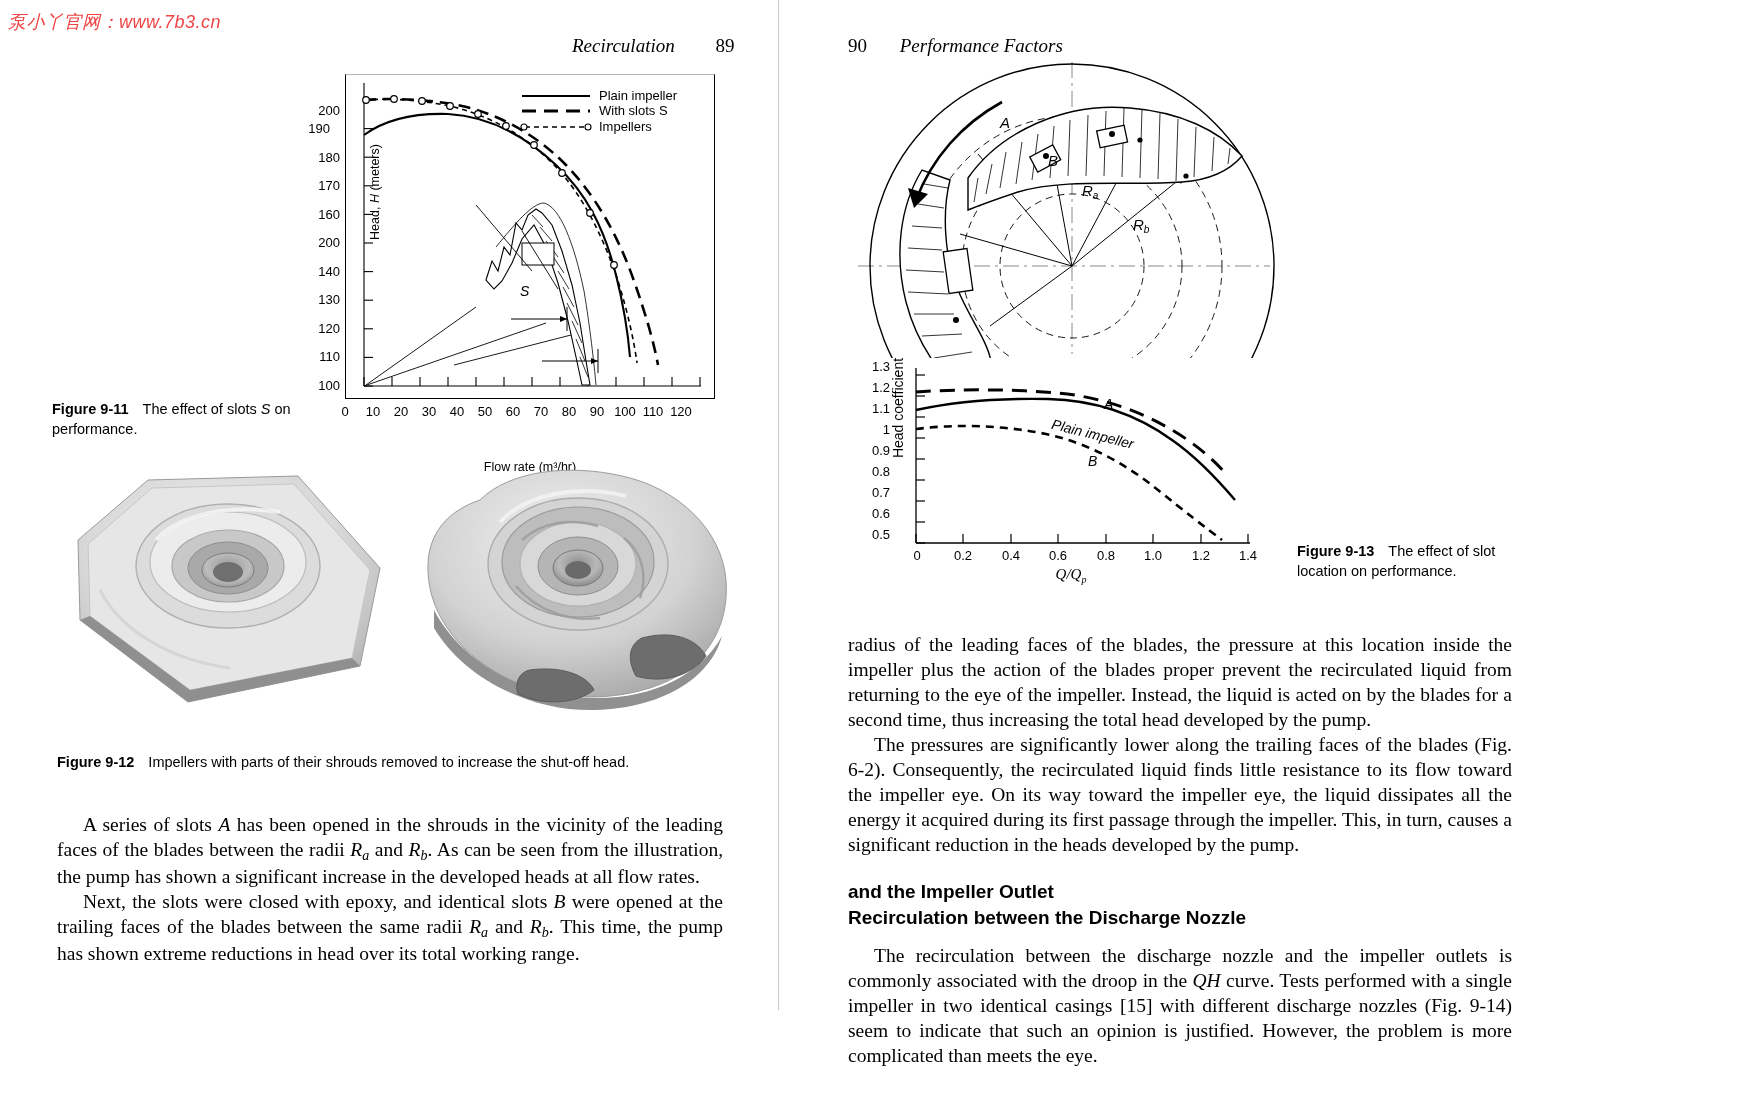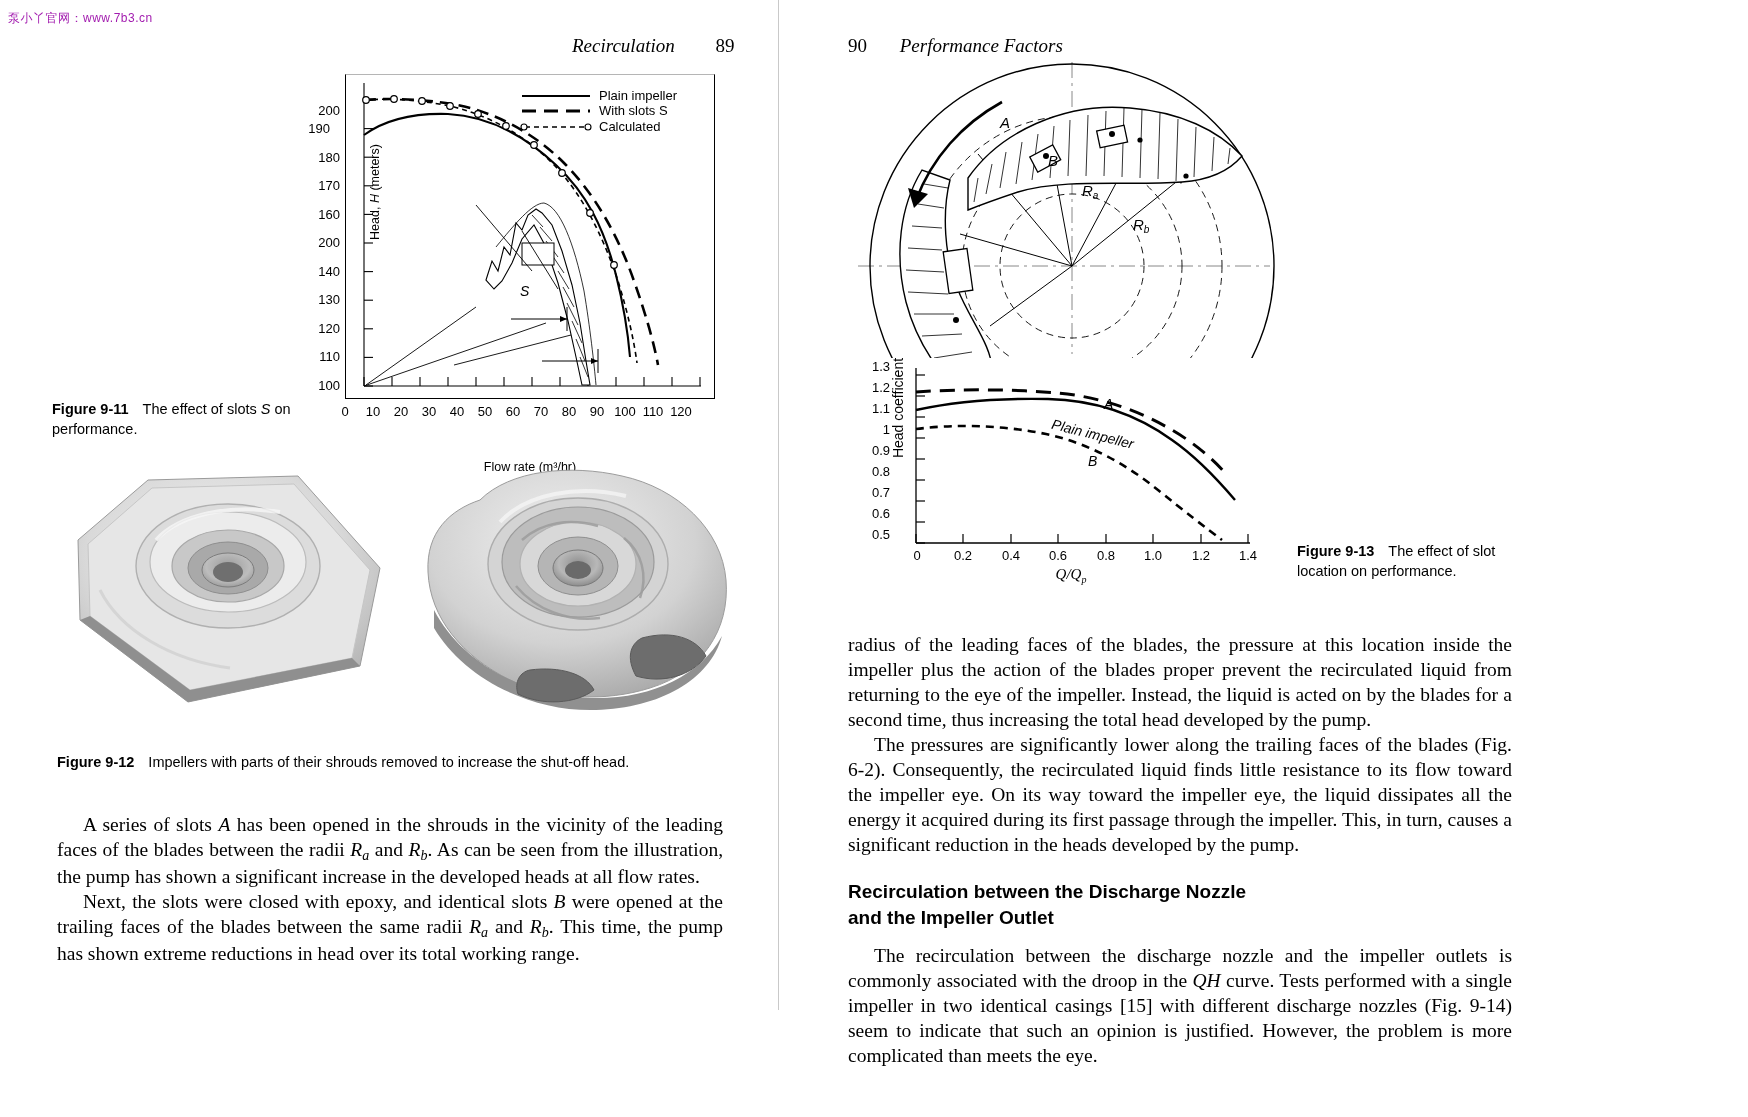--- a/index.html
+++ b/index.html
@@ -1,20 +1,20 @@
 <!DOCTYPE html>
 <html><head>
 <meta charset="utf-8">
 <style>
   html,body{margin:0;padding:0;background:#ffffff;}
   body{width:1748px;height:1117px;position:relative;overflow:hidden;
        font-family:"Liberation Serif",serif;color:#000;}
 
   .watermark{position:absolute;left:8px;top:10px;font-family:"Liberation Sans",sans-serif;
-             font-size:12px;color:#a21caf;letter-spacing:.5px;}
+             font-size:18px;color:#ef4444;letter-spacing:.5px;font-style:italic;}
 
   .gutter{position:absolute;left:778px;top:0;width:1px;height:1010px;background:#c9c9c9;}
 
   
   .runhead{position:absolute;font-size:19px;}
   .runhead .it{font-style:italic;}
   .runhead .pg{font-style:normal;}
 
   
   .cap{position:absolute;font-family:"Liberation Sans",sans-serif;font-size:14.5px;
@@ -231,21 +231,21 @@
     <span class="legtxt"><span>With slots S</span></span>
   </div>
   <div class="legrow">
     <span class="legkey">
       <svg width="72" height="11">
         <line x1="5" y1="6" x2="67" y2="6" stroke="#000" stroke-width="1.5" stroke-dasharray="5,4"></line>
         <circle cx="4" cy="6" r="3" fill="#fff" stroke="#000" stroke-width="1.1"></circle>
         <circle cx="68" cy="6" r="3" fill="#fff" stroke="#000" stroke-width="1.1"></circle>
       </svg>
     </span>
-    <span class="legtxt">Calculated</span>
+    <span class="legtxt">Impellers</span>
   </div>
 </div>
 
 <div class="slabel" style="left:520px;top:283px;">S</div>
 
 <div class="cap" style="left:52px;top:399px;width:256px;">
   <b>Figure 9-11</b><span style="display:inline-block;width:14px;"></span><span>The effect of slots </span><i>S</i><span> on performance.</span>
 </div>
 
 <div class="photo" style="left:60px;top:470px;">
@@ -487,17 +487,17 @@
 <div class="curvelab" style="left:1088px;top:453px;">B</div>
 
 <div class="cap" style="left:1297px;top:541px;width:225px;">
   <b>Figure 9-13</b><span style="display:inline-block;width:14px;"></span><span>The effect of slot location on performance.</span>
 </div>
 
 <div class="col" style="left:848px;top:632px;width:664px;">
   <p>radius of the leading faces of the blades, the pressure at this location inside the impeller plus the action of the blades proper prevent the recirculated liquid from returning to the eye of the impeller. Instead, the liquid is acted on by the blades for a second time, thus increasing the total head developed by the pump.</p>
   <p class="ind">The pressures are significantly lower along the trailing faces of the blades (Fig. 6-2). Consequently, the recirculated liquid finds little resistance to its flow toward the impeller eye. On its way toward the impeller eye, the liquid dissipates all the energy it acquired during its first passage through the impeller. This, in turn, causes a significant reduction in the heads developed by the pump.</p>
   <div style="height:22px;"></div>
+  <p class="sechead">and the Impeller Outlet</p>
   <p class="sechead">Recirculation between the Discharge Nozzle</p>
-  <p class="sechead">and the Impeller Outlet</p>
   <div style="height:13px;"></div>
   <p class="ind"><span>The recirculation between the discharge nozzle and the impeller outlets is commonly associated with the droop in the </span><i>QH</i><span> curve. Tests performed with a single impeller in two identical casings [15] with different discharge nozzles (Fig. 9-14) seem to indicate that such an opinion is justified. However, the problem is more complicated than meets the eye.</span></p>
 </div>
 
 </body></html>

